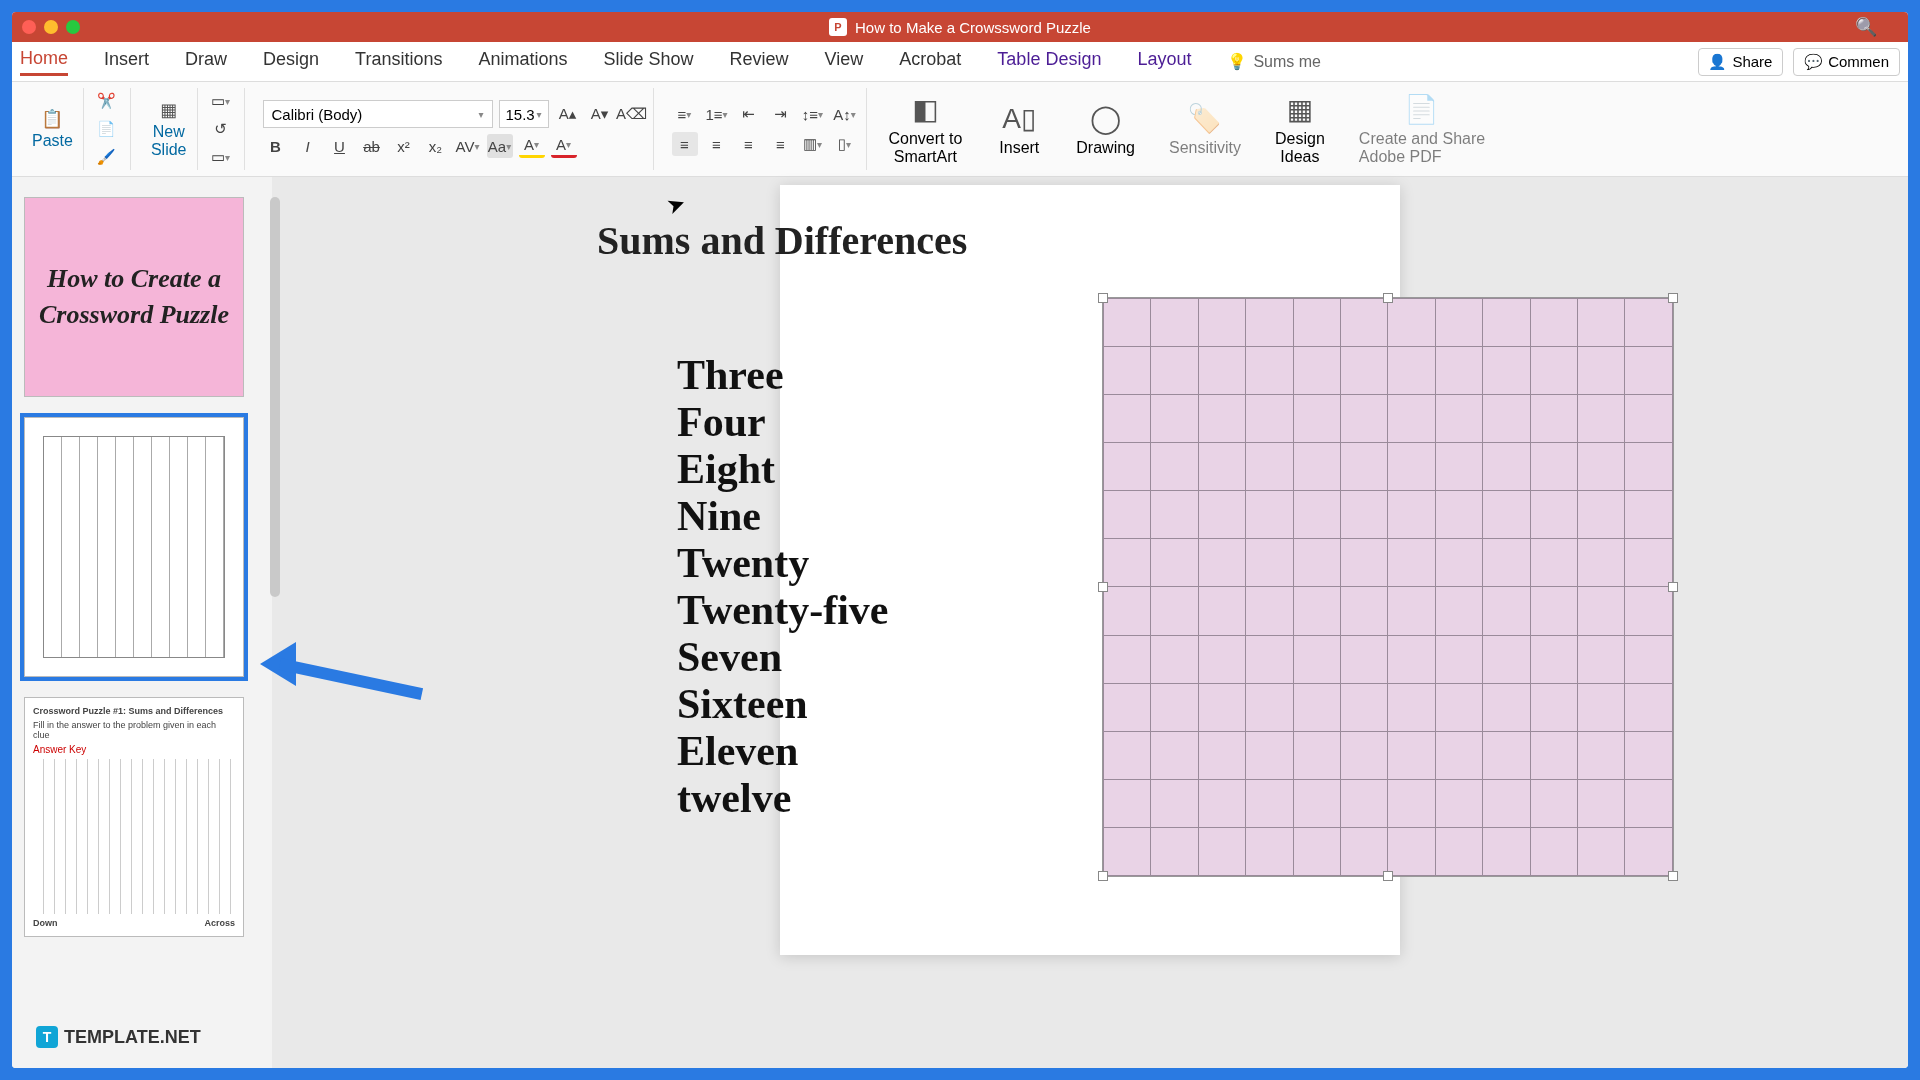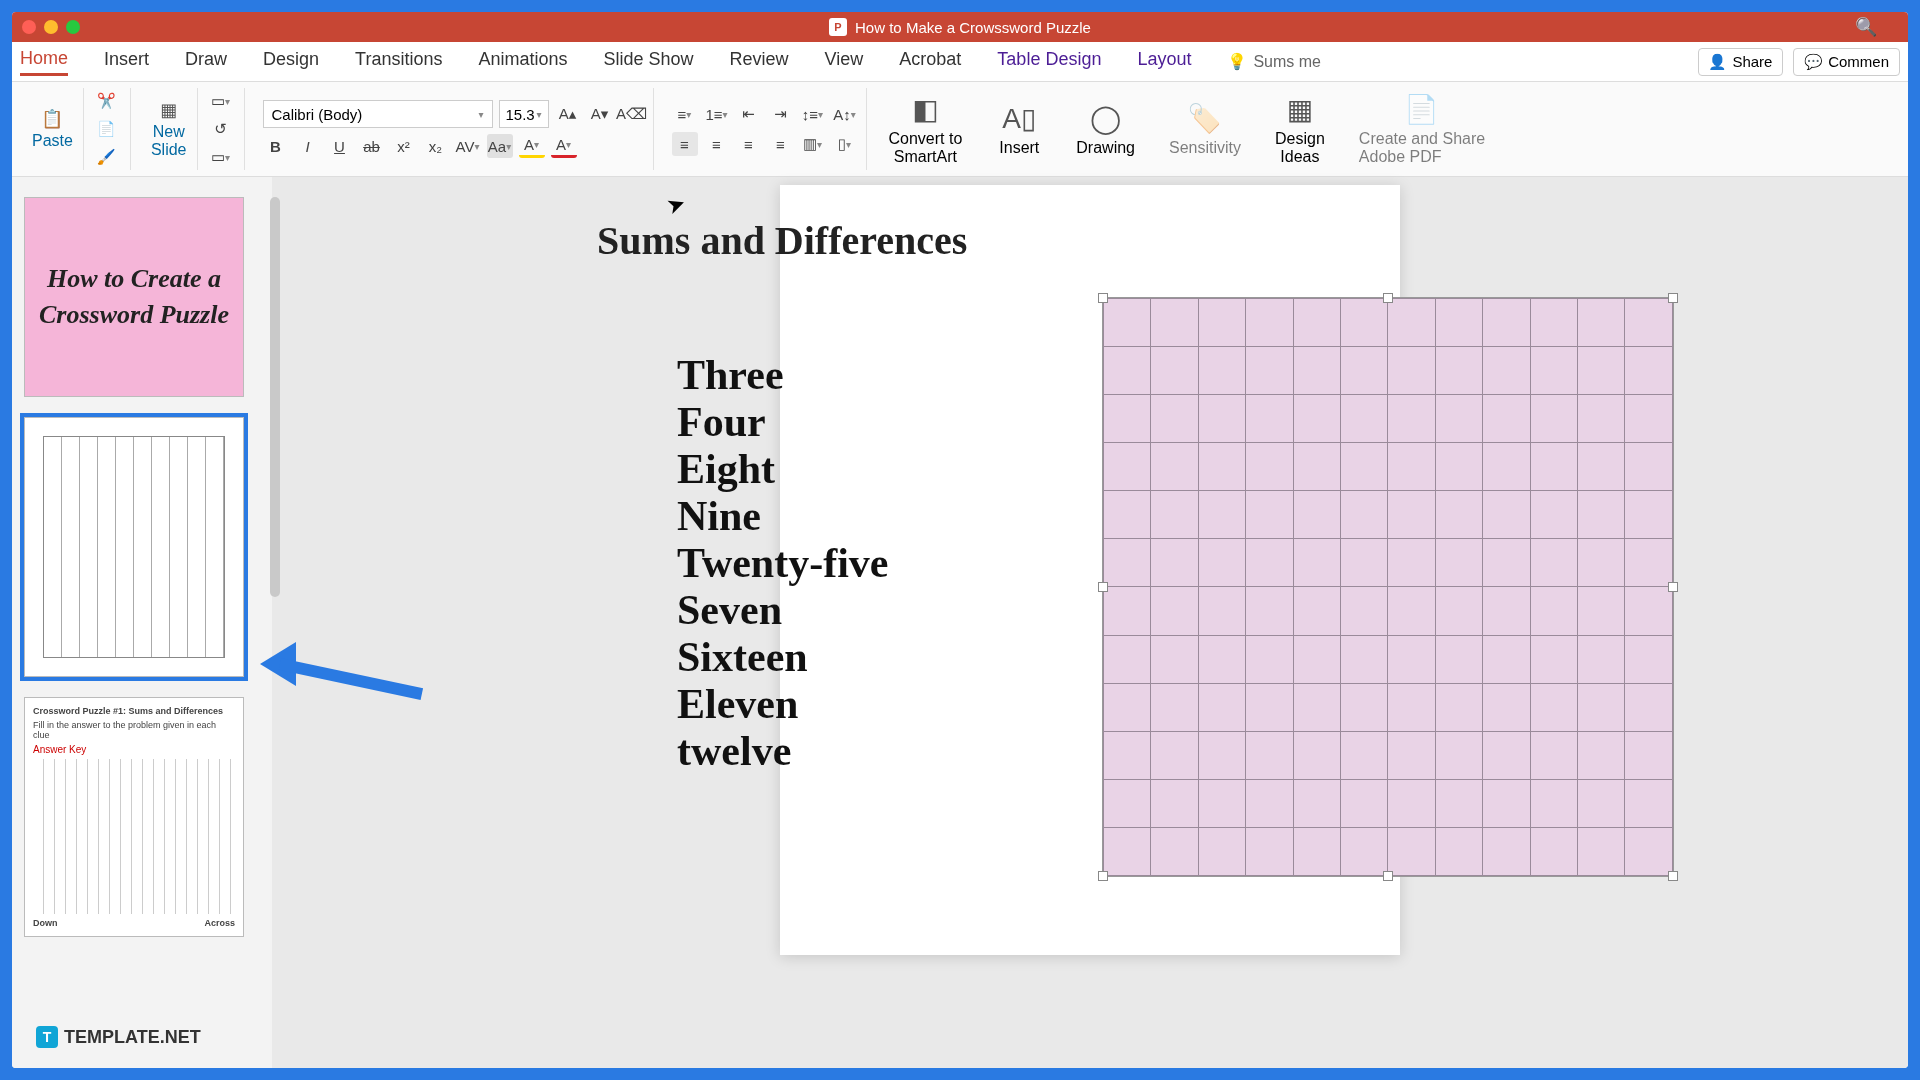--- a/index.html
+++ b/index.html
@@ -226,20 +226,21 @@
     </div>
 
     <div class="canvas">
       <div class="slide"></div>
       <div class="slidetitle">Sums and Differences</div>
       <div class="wordlist">
         <span>Three</span>
         <span>Four</span>
         <span>Eight</span>
         <span>Nine</span>
+        <span>Twenty</span>
         <span>Twenty-five</span>
         <span>Seven</span>
         <span>Sixteen</span>
         <span>Eleven</span>
         <span>twelve</span>
       </div>
       <div class="tablewrap">
         <div class="handle tl"></div>
         <div class="handle tr"></div>
         <div class="handle bl"></div>

